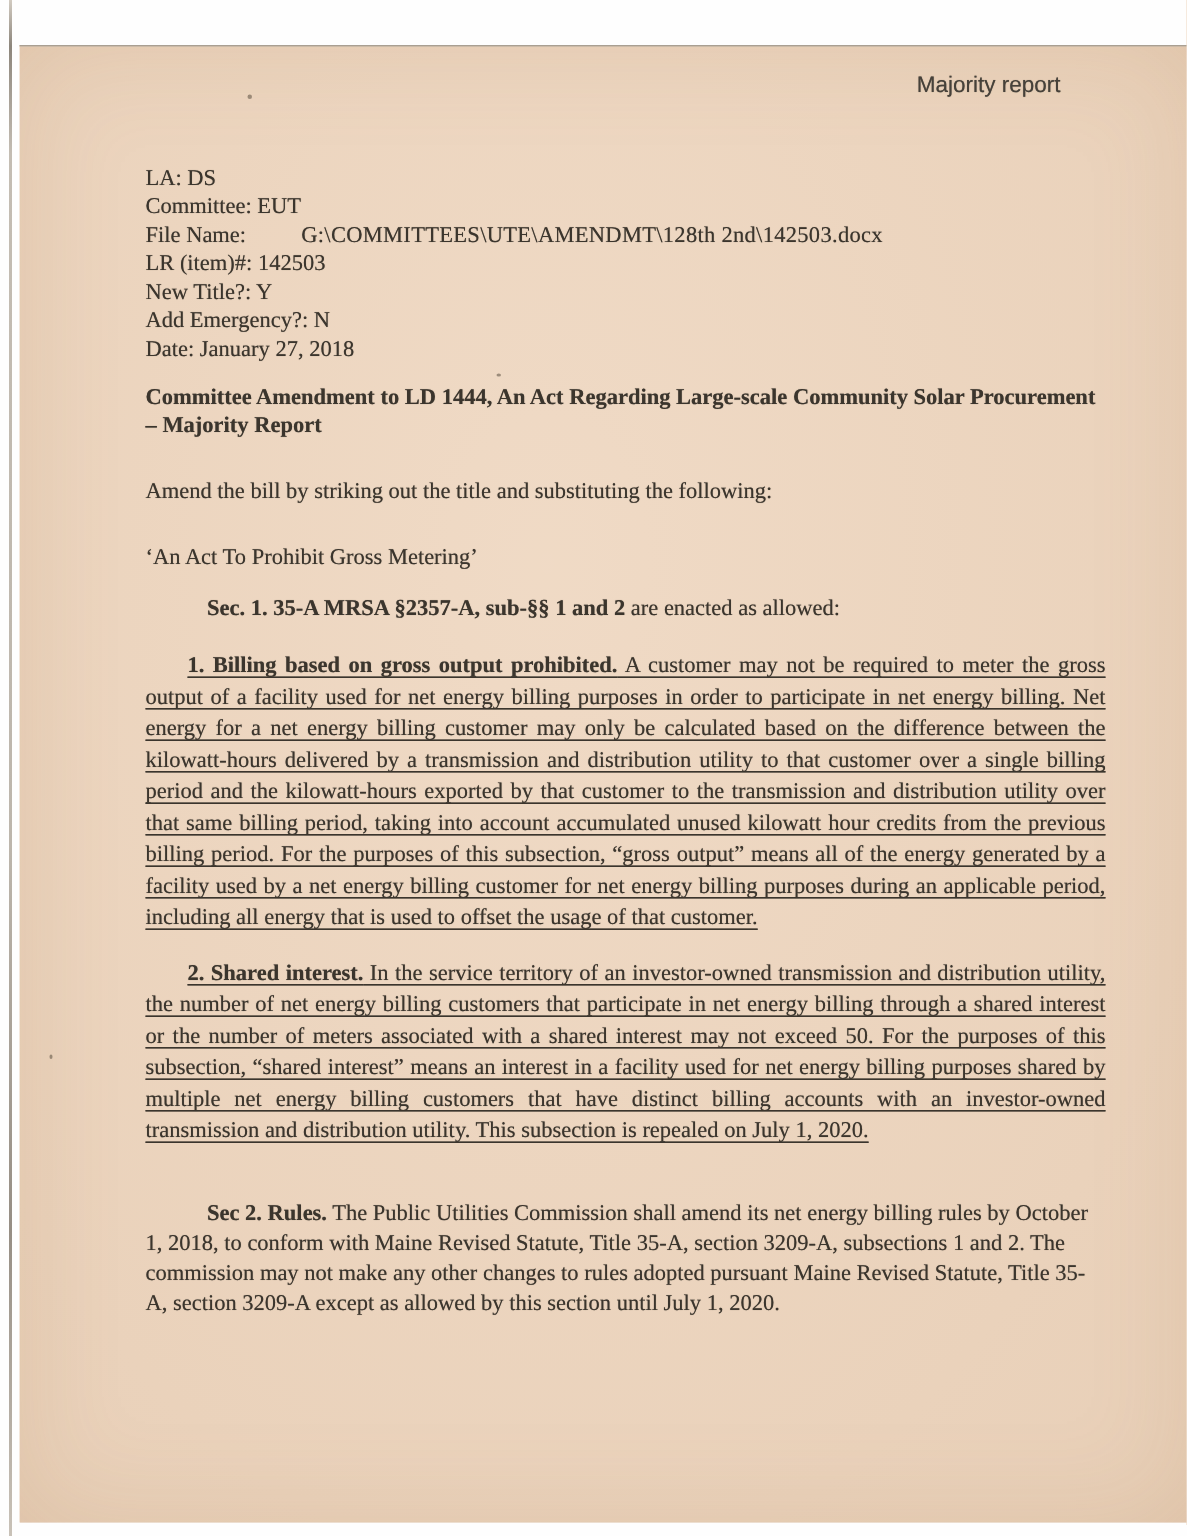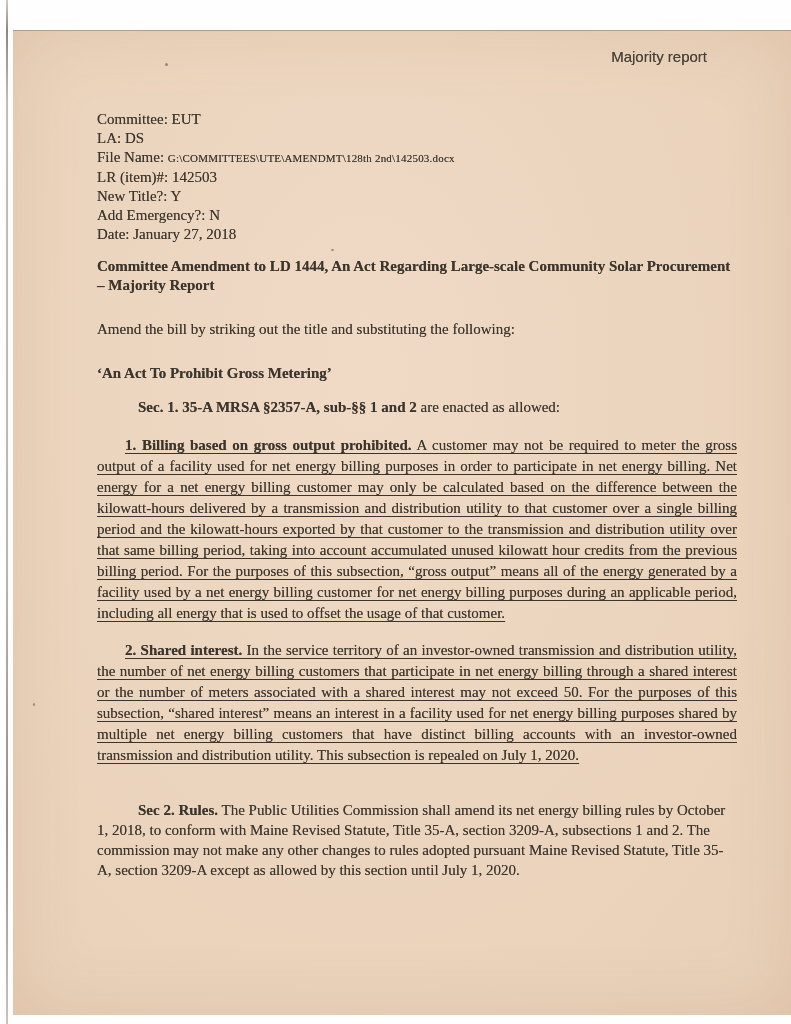--- a/index.html
+++ b/index.html
@@ -33,30 +33,30 @@
   .content { padding: 0 58px 0 84px; }
   .corner {
     padding: 17px 88px 0 0;
     text-align: right;
     font-family: "Liberation Sans", sans-serif;
     font-size: 15px;
     color: #46413a;
   }
   .hdr { margin-top: 45px; line-height: 19px; }
   .hdr .line { white-space: nowrap; }
-  .path { font-size: 11px; letter-spacing: 0.2px; }
+  .path { font-size: 15px; letter-spacing: 0.2px; margin-left: 33px; }
   p { margin: 0; }
   .doc-title {
     margin-top: 13px;
     font-weight: bold;
     line-height: 19px;
   }
   .gap { margin-top: 24px; }
   .gap-lg { margin-top: 14px; }
-  .act-title { font-weight: bold; }
+  .act-title { font-weight: normal; }
   .ind1 { text-indent: 28px; }
   .ind2 { text-indent: 41px; }
   .body-line { line-height: 20px; }
   .stat {
     text-align: justify;
     line-height: 21px;
     text-decoration: underline;
     text-decoration-thickness: 1px;
     text-underline-offset: 3px;
   }
@@ -87,22 +87,22 @@
 
   <div class="speck s1"></div>
   <div class="speck s2"></div>
   <div class="speck s3"></div>
 
   <div class="corner">Majority report</div>
 
   <div class="content">
 
     <div class="hdr">
+      <div class="line">LA: DS</div>
       <div class="line">Committee: EUT</div>
-      <div class="line">LA: DS</div>
       <div class="line"><span>File Name:</span> <span class="path">G:\COMMITTEES\UTE\AMENDMT\128th 2nd\142503.docx</span></div>
       <div class="line">LR (item)#: 142503</div>
       <div class="line">New Title?:  Y</div>
       <div class="line">Add Emergency?: N</div>
       <div class="line">Date:  January 27, 2018</div>
     </div>
 
     <p class="doc-title">Committee Amendment to LD 1444, An Act Regarding Large-scale Community Solar Procurement – Majority Report</p>
 
     <p class="gap body-line">Amend the bill by striking out the title and substituting the following:</p>

